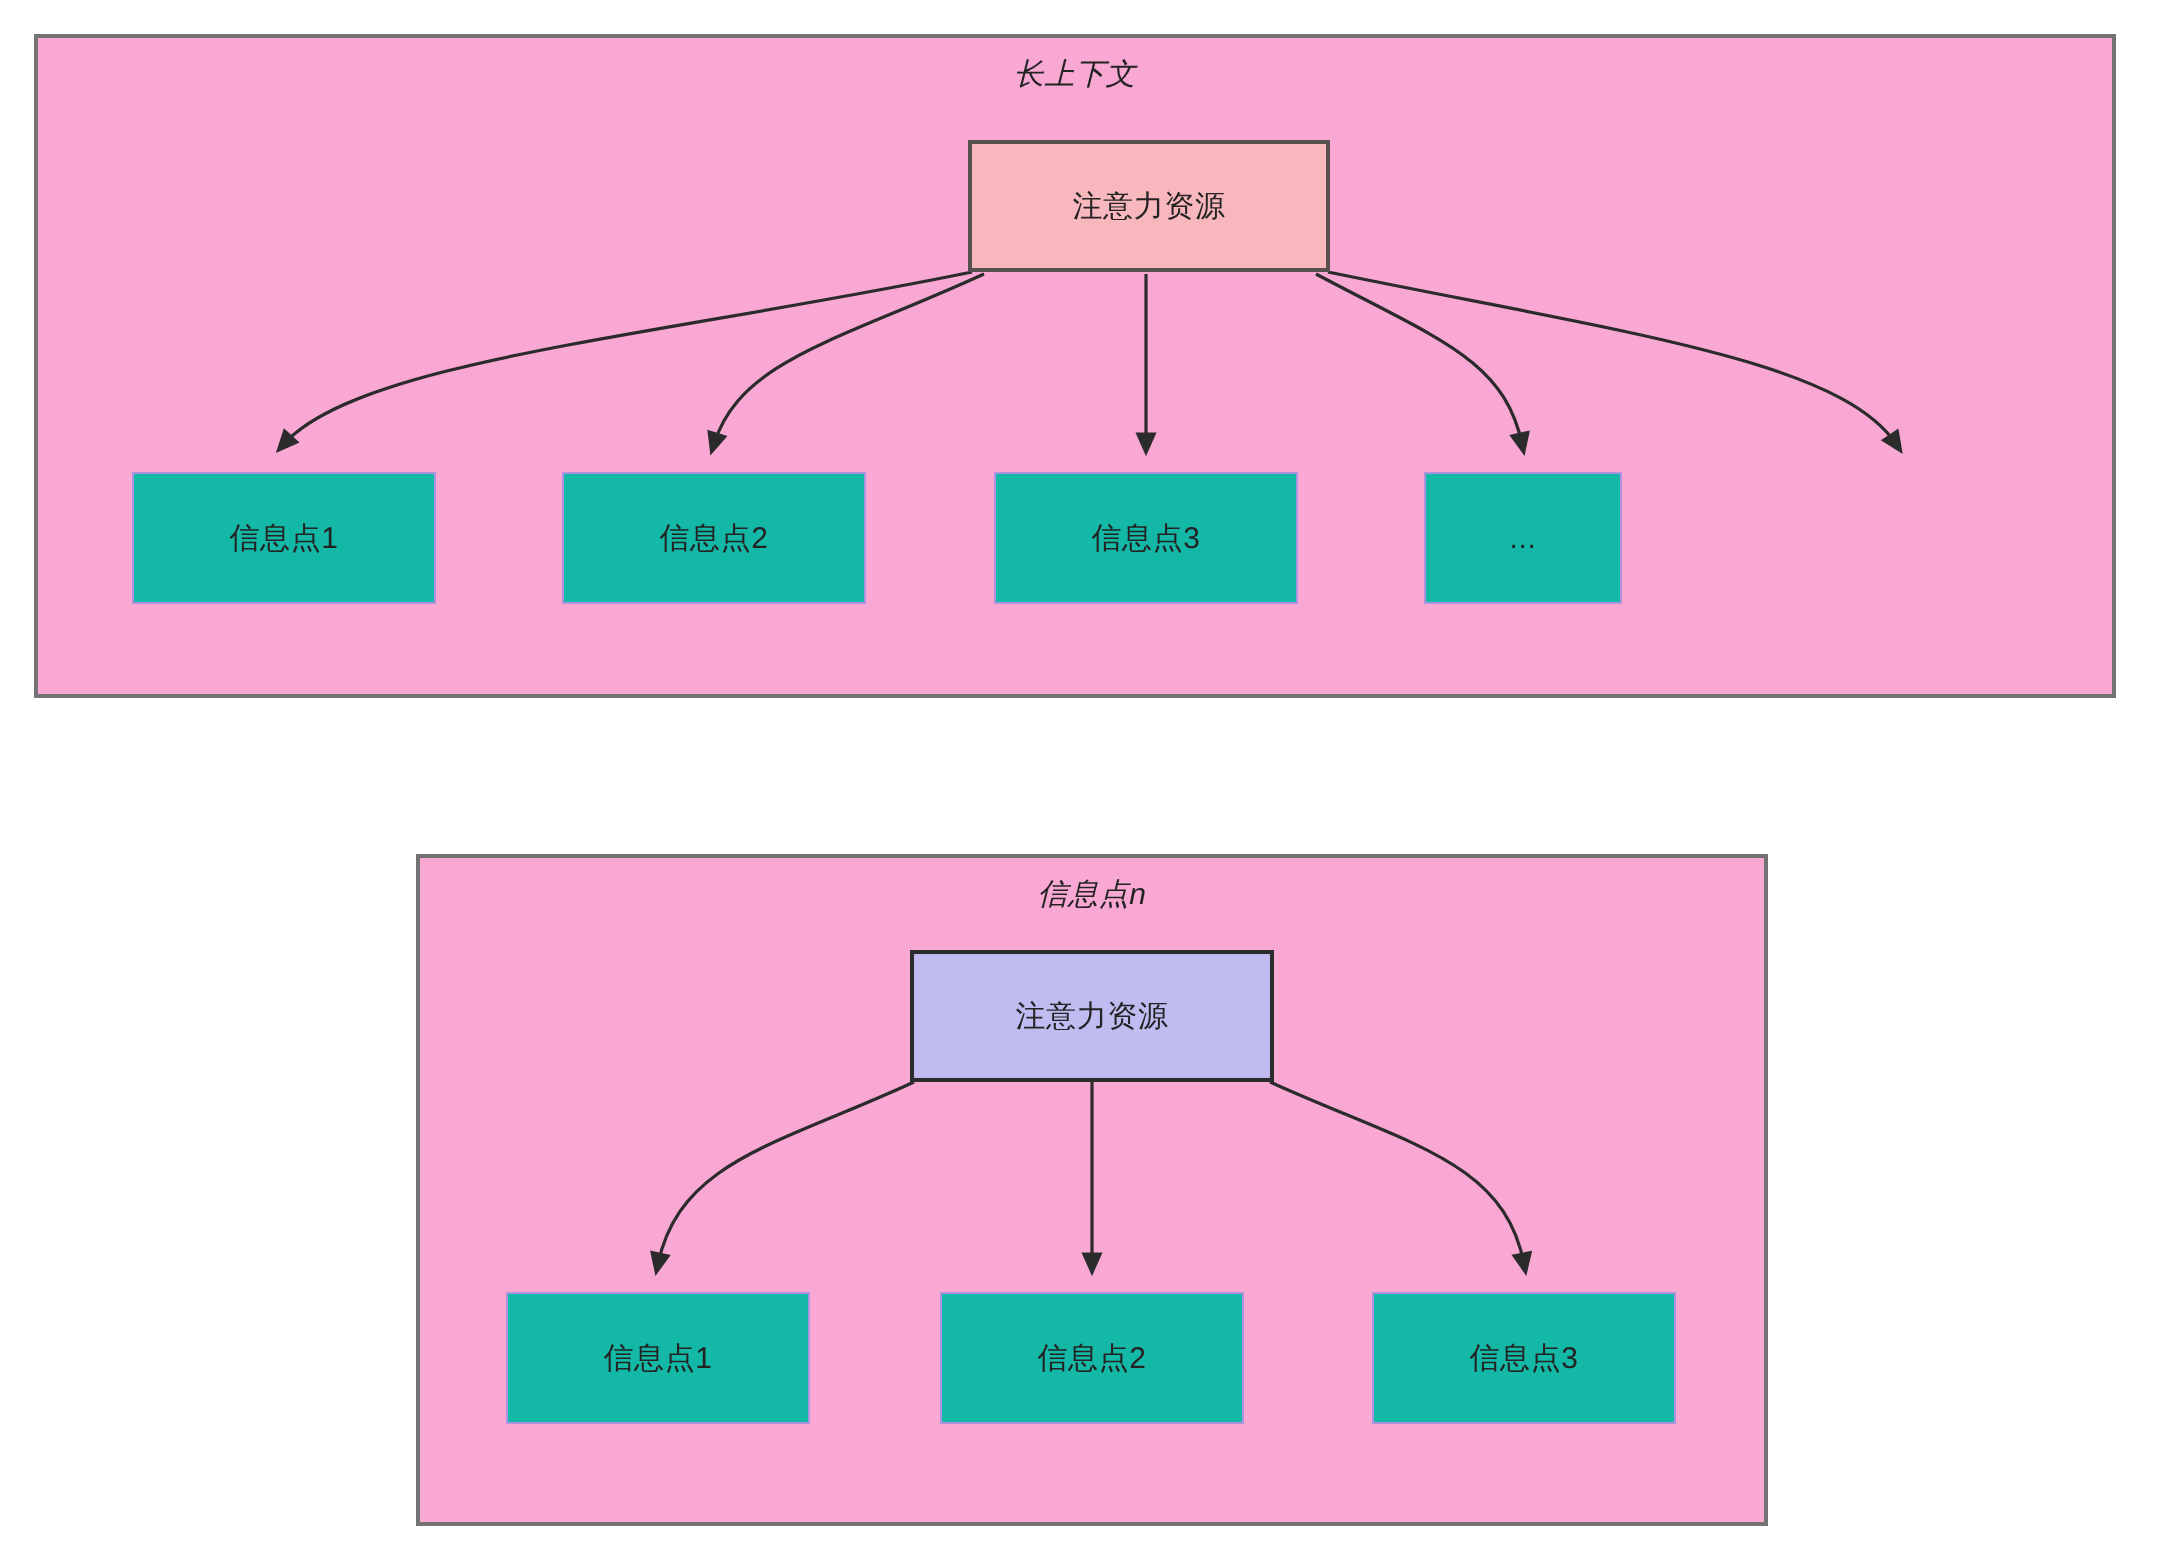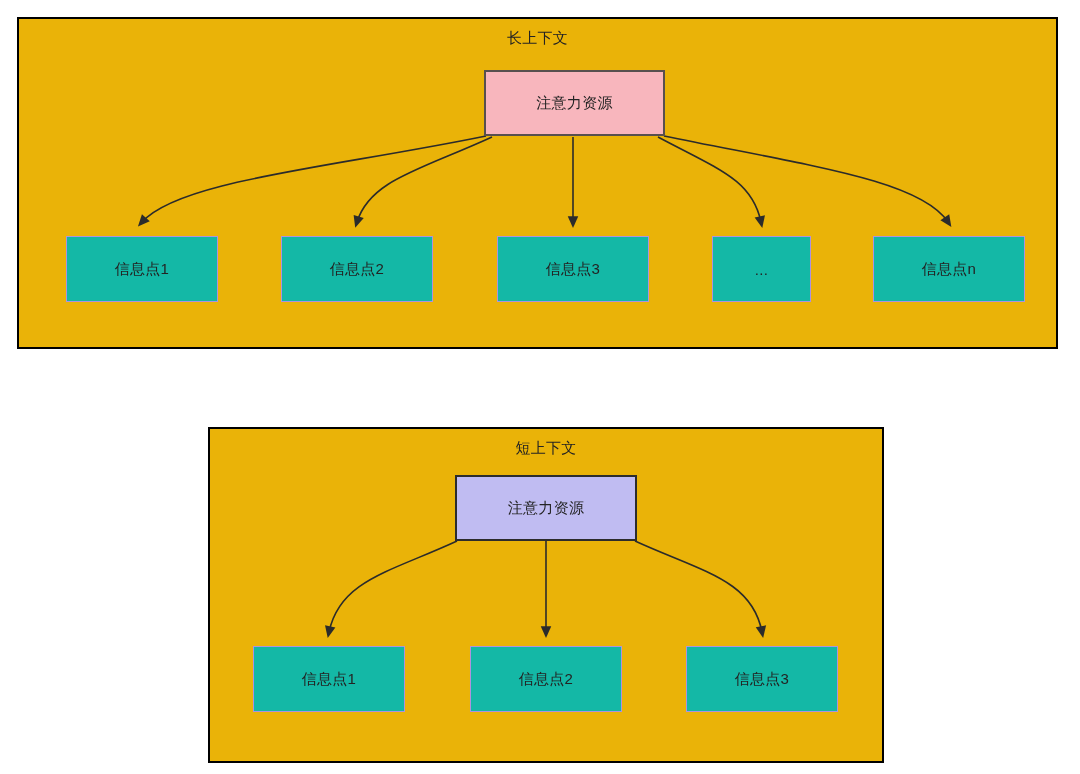--- a/index.html
+++ b/index.html
@@ -17,23 +17,24 @@
   }
   #canvas {
     position: absolute;
     left: 0;
     top: 0;
     width: 1080px;
     height: 774px;
   }
   .group-box {
     position: absolute;
-    background: #eab308;
-    border: 2px solid #000000;
+    background: #f9a8d4;
+    border: 2px solid #737373;
     box-sizing: border-box;
+    font-style: italic;
   }
   #group-long {
     left: 17px;
     top: 17px;
     width: 1041px;
     height: 332px;
   }
   #group-short {
     left: 208px;
     top: 427px;
@@ -92,21 +93,21 @@
 </head>
 <body>
 
 <div id="canvas">
 
   <div class="group-box" id="group-long">
     <div class="group-title">长上下文</div>
   </div>
 
   <div class="group-box" id="group-short">
-    <div class="group-title">短上下文</div>
+    <div class="group-title">信息点n</div>
   </div>
 
   <svg class="edges" viewBox="0 0 1080 774">
     <defs>
       <marker id="arrowhead" markerWidth="9" markerHeight="9" refX="4.2" refY="4.2" orient="auto" markerUnits="strokeWidth">
         <path d="M 0.6 0.9 L 8 4.2 L 0.6 7.5 z" fill="#2b2b2b"></path>
       </marker>
     </defs>
 
     <g>
@@ -133,23 +134,20 @@
   </div>
   <div class="node node-leaf" style="left:281px; top:236px; width:152px; height:66px;">
     <span>信息点2</span>
   </div>
   <div class="node node-leaf" style="left:497px; top:236px; width:152px; height:66px;">
     <span>信息点3</span>
   </div>
   <div class="node node-leaf" style="left:712px; top:236px; width:99px; height:66px;">
     <span>...</span>
   </div>
-  <div class="node node-leaf" style="left:873px; top:236px; width:152px; height:66px;">
-    <span>信息点n</span>
-  </div>
 
   <div class="node node-source-short" style="left:455px; top:475px; width:182px; height:66px;">
     <span>注意力资源</span>
   </div>
 
   <div class="node node-leaf" style="left:253px; top:646px; width:152px; height:66px;">
     <span>信息点1</span>
   </div>
   <div class="node node-leaf" style="left:470px; top:646px; width:152px; height:66px;">
     <span>信息点2</span>

